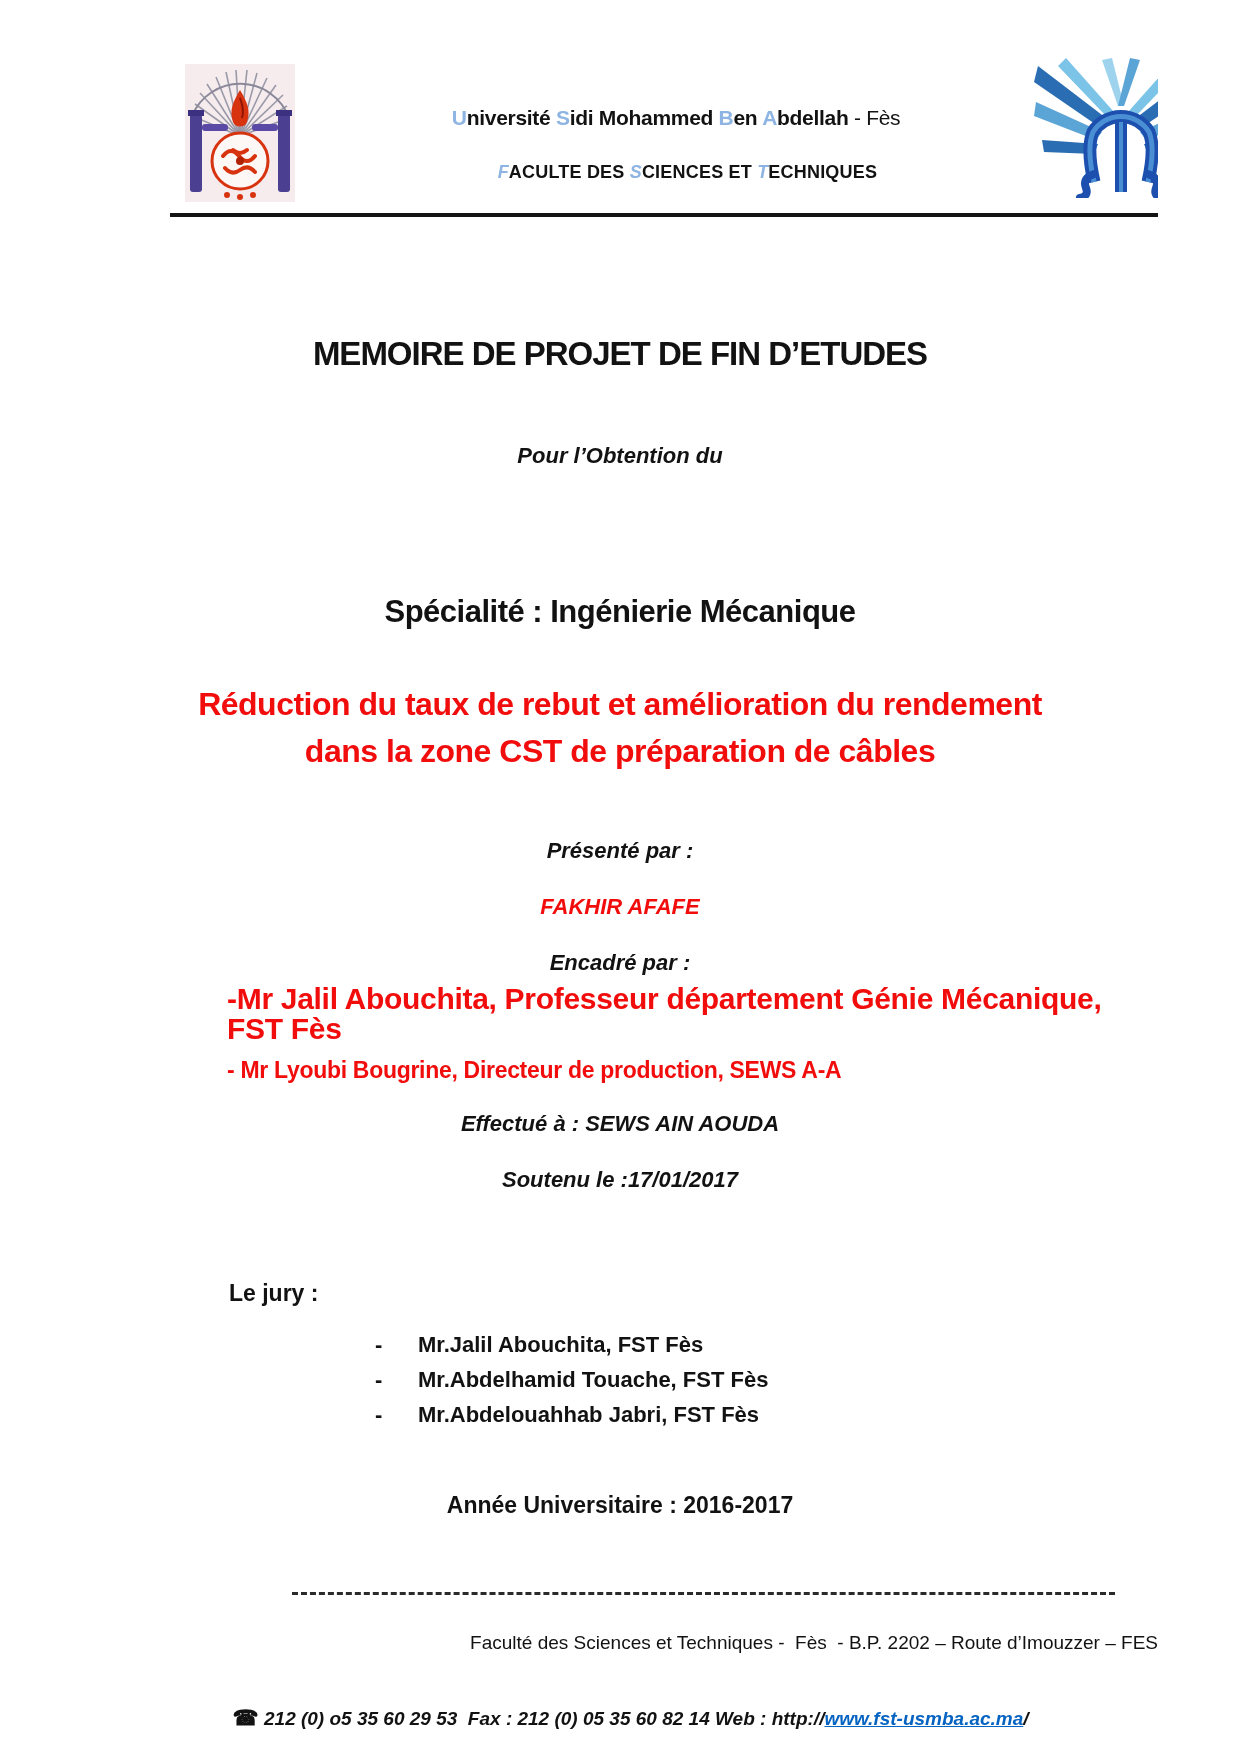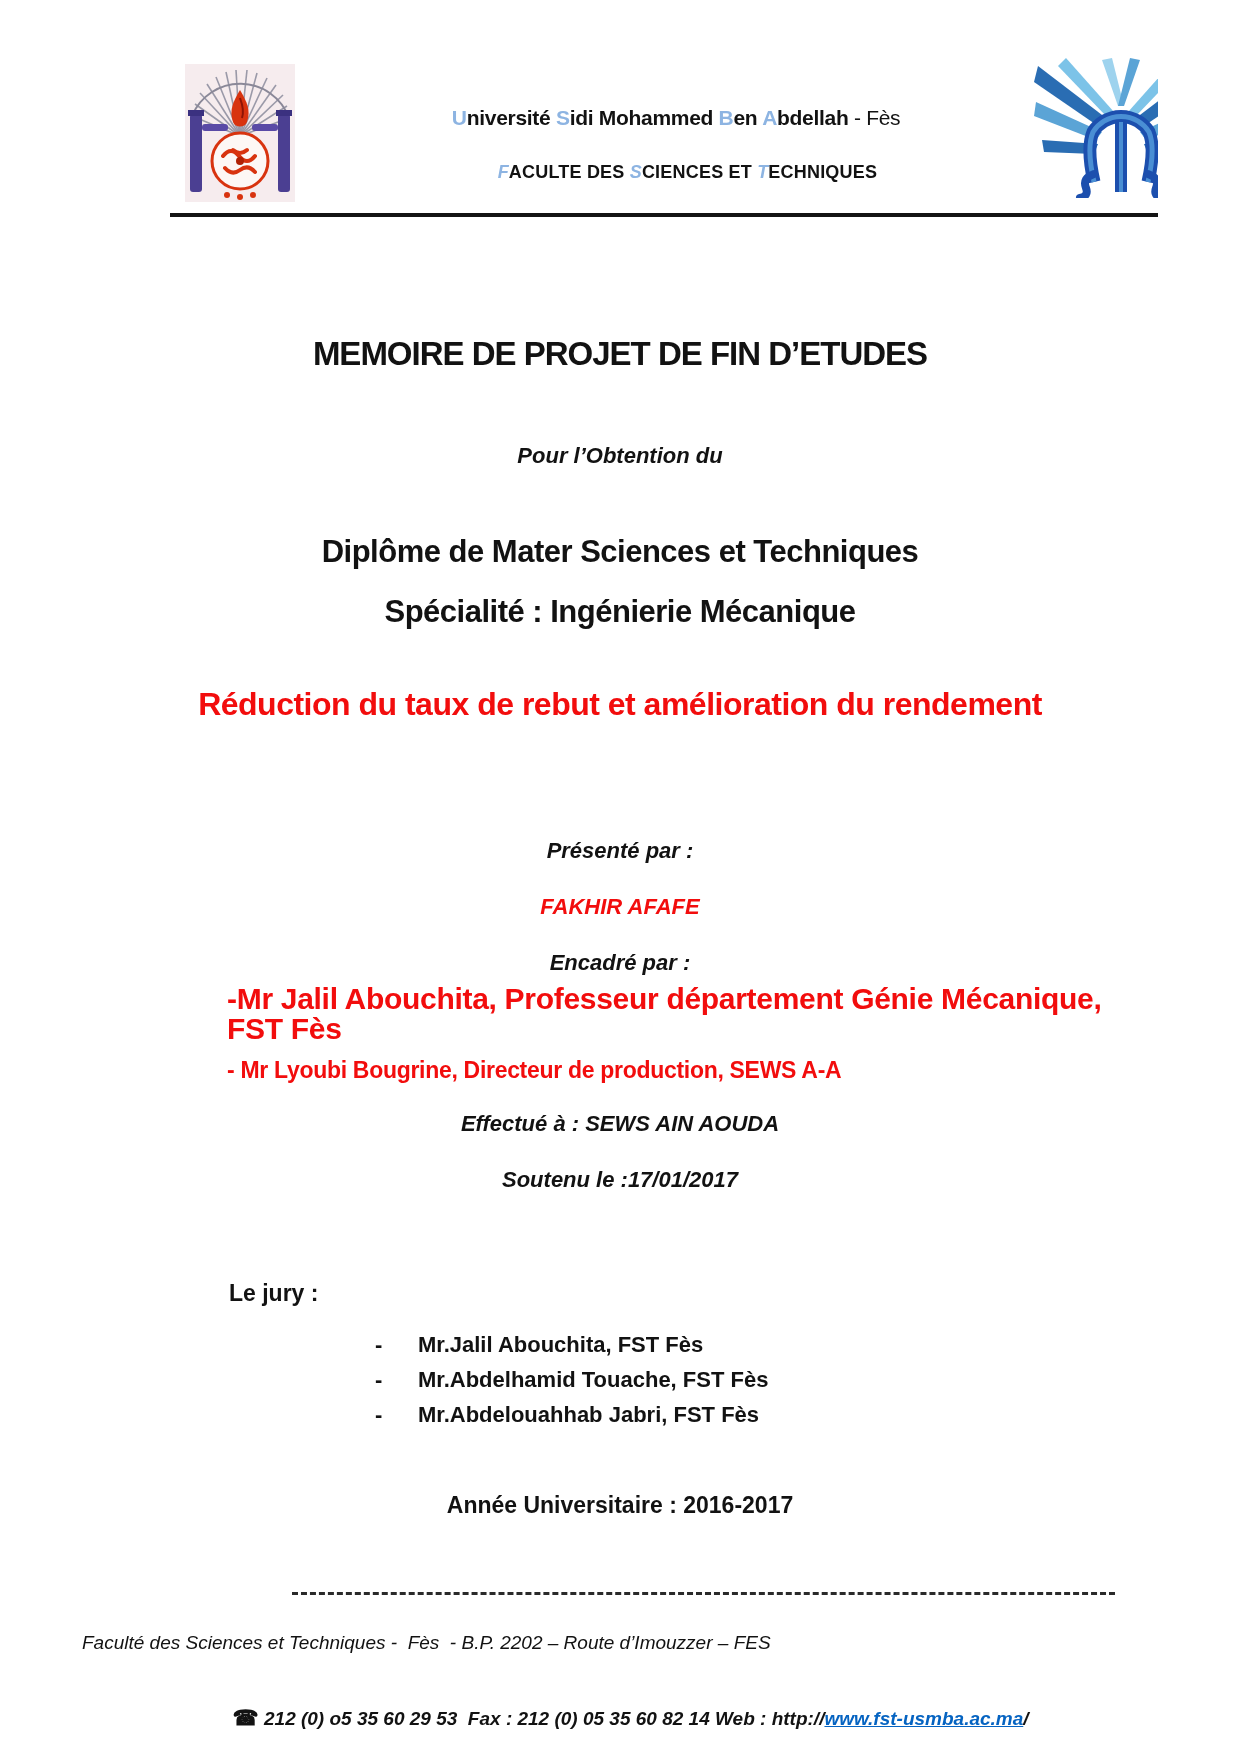--- a/index.html
+++ b/index.html
@@ -46,22 +46,22 @@
   
   .jury-label { position:absolute; left:147px; top:1278px; font-size:23px; font-weight:700; line-height:30px; }
   .jury-list  { position:absolute; left:293px; top:1327px; }
   .jury-row   { display:flex; font-size:22px; font-weight:700; line-height:35px; }
   .jury-dash  { width:43px; }
 
   
   .t-annee { top:1490px; font-size:23px; font-weight:700; line-height:30px; }
   .dashed-rule { position:absolute; left:210px; top:1592px; width:823px; height:0; border-top:3px dashed #2a2a2a; }
   .f-address {
-    position:absolute; left:0; top:1631px; width:100%; text-align:left;
-    font-size:19px; font-style:italic; line-height:24px; white-space:pre;
+    position:absolute; left:0; top:1631px; width:100%; text-align:right;
+    font-size:19px; line-height:24px; white-space:pre;
   }
   .f-contact {
     position:absolute; left:0; top:1679px; width:100%; text-align:center;
     font-size:19px; font-style:italic; font-weight:700; line-height:26px; white-space:pre;
   }
   .phone-glyph { font-style:normal; font-size:21px; }
   .f-link { color:var(--link-blue); text-decoration:underline; cursor:pointer; }
 </style>
 </head>
 <body>
@@ -138,25 +138,25 @@
       <line x1="89" y1="66" x2="89" y2="136" stroke="#1c4fae" stroke-width="12"></line>
       <line x1="89" y1="66" x2="89" y2="136" stroke="#4a8fd4" stroke-width="4"></line>
       <path d="M62,118 q-12,4 -8,14 q3,8 -6,10 M116,118 q12,4 8,14 q-3,8 6,10" fill="none" stroke="#1c4fae" stroke-width="8" stroke-linecap="round"></path>
     </svg>
   </div>
 
   <div class="top-rule"></div>
 
   <div class="abs t-memoire">MEMOIRE DE PROJET DE FIN D’ETUDES</div>
   <div class="abs t-pour">Pour l’Obtention du</div>
-  <div class="abs t-diplome">Diplôme de Mater Sciences et Techniques</div>
   <div class="abs t-special">Spécialité : Ingénierie Mécanique</div>
 
   <div class="abs t-subject">
     <div>Réduction du taux de rebut et amélioration du rendement</div>
+    <div>dans la zone CST de préparation de câbles</div>
   </div>
 
   <div class="abs t-author">FAKHIR AFAFE</div>
   <div class="abs t-presente">Présenté par :</div>
   <div class="abs t-encadre">Encadré par :</div>
 
   <div class="sup-1">-Mr Jalil Abouchita, Professeur département Génie Mécanique, FST Fès</div>
   <div class="sup-2">- Mr Lyoubi Bougrine, Directeur de production, SEWS A-A</div>
 
   <div class="abs t-effectue">Effectué à : SEWS AIN AOUDA</div>

